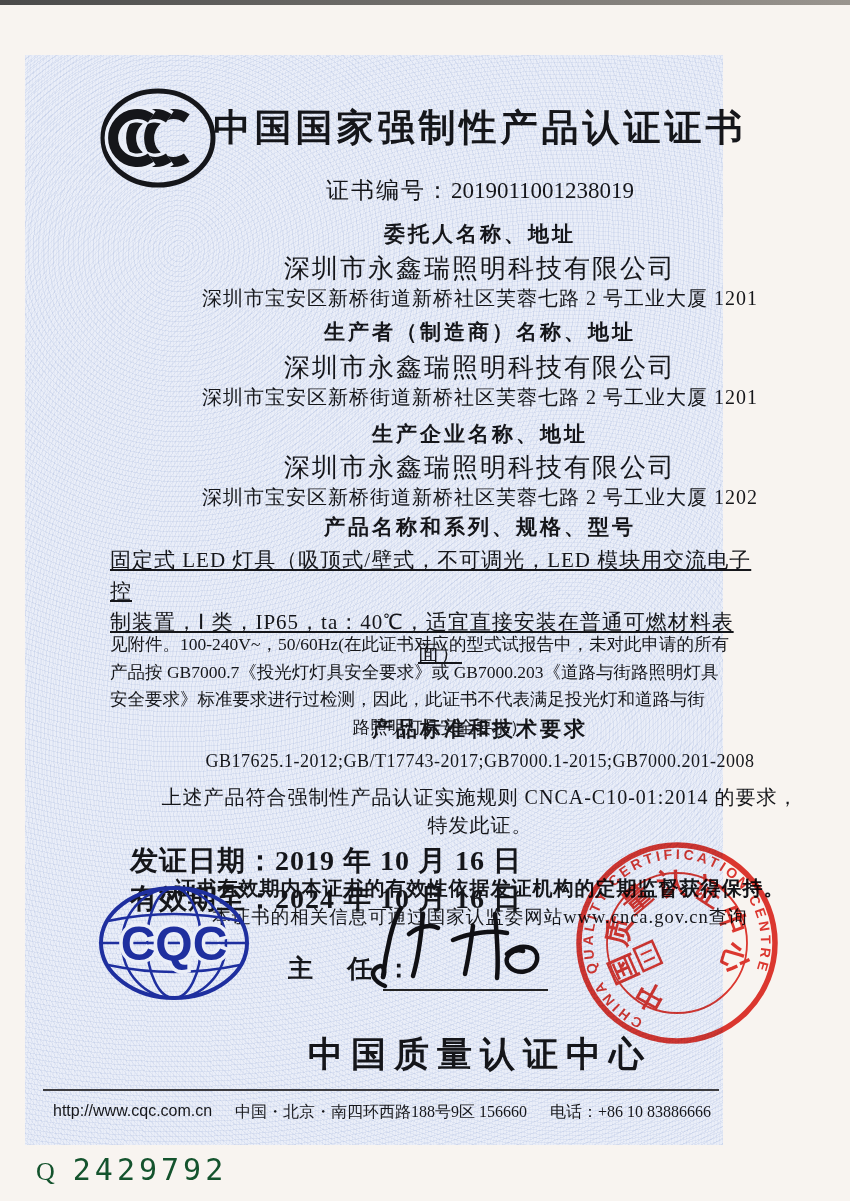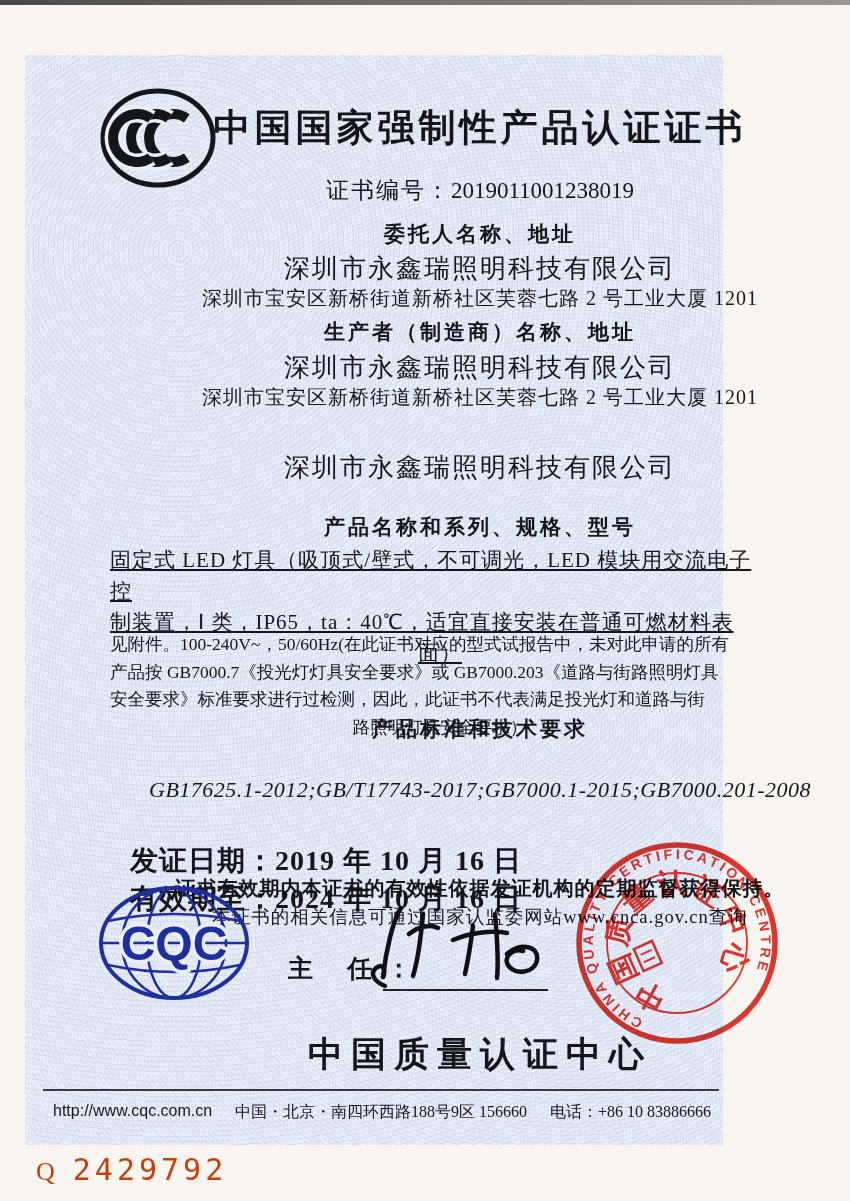--- a/index.html
+++ b/index.html
@@ -30,38 +30,38 @@
   .t-sec{font-size:26px;letter-spacing:2px;}
   .t-addr{font-size:20px;letter-spacing:1px;}
   .s1h{top:166px}.s1c{top:198px}.s1a{top:231px}
   .s2h{top:264px}.s2c{top:297px}.s2a{top:330px}
   .s3h{top:366px}.s3c{top:397px}.s3a{top:430px}
   .ph{top:459px}
   .pdesc{top:490px;font-size:21px;line-height:31px;letter-spacing:1px;text-decoration:underline;}
   .pnote{top:576px;font-size:17.5px;line-height:27.5px;}
   .line-center{text-align:center;}
   .sh{top:661px}
-  .scodes{top:721px;font-size:22px;letter-spacing:.5px;font-style:italic;}
+  .scodes{top:695px;font-size:18px;letter-spacing:.5px;}
   .stmt{top:728px;font-size:20px;line-height:28px;letter-spacing:1px;}
   .dates{position:absolute;left:105px;width:628px;top:787px;display:flex;
     justify-content:flex-end;font-size:28px;font-weight:600;letter-spacing:1px;flex-direction:column;}
   .validity{top:821px;font-size:20px;font-weight:600;letter-spacing:1px;}
   .query{top:851px;font-size:18.5px;letter-spacing:1px;}
   .issuer-name{top:978px;font-size:35px;font-weight:700;letter-spacing:8px;}
   .cqc-logo{position:absolute;left:68px;top:828px;}
   .director{position:absolute;left:263px;top:897px;font-size:25px;font-weight:600;letter-spacing:14px;}
   .sig-line{position:absolute;left:358px;top:934px;width:165px;border-bottom:2px solid #222;}
   .signature{position:absolute;left:330px;top:843px;}
   .stamp{position:absolute;left:542px;top:778px;mix-blend-mode:multiply;opacity:.93;}
   .ccc-logo{position:absolute;left:72px;top:30px;}
   .foot-rule{position:absolute;left:18px;right:4px;top:1034px;border-top:2px solid #3c3c40;}
   .foot-row{position:absolute;left:28px;right:12px;top:1047px;display:flex;
     justify-content:space-between;align-items:flex-start;font-size:16px;}
   .foot-row .site{font-family:"Liberation Sans",sans-serif;font-size:16px;}
-  .serial{position:absolute;left:36px;top:1152px;color:#c2410c;}
+  .serial{position:absolute;left:36px;top:1152px;color:#14532d;}
   .serial .q{font-size:26px;font-family:"Liberation Serif",serif;}
   .serial .num{font-size:30px;font-family:"DejaVu Sans Mono",monospace;letter-spacing:4px;margin-left:14px;}
 </style>
 </head>
 <body>
 
 <div class="scan-edge"></div>
 
 <div class="paper">
 
@@ -80,37 +80,43 @@
   </div>
 
   <div class="blk h-sec s1h">委托人名称、地址</div>
   <div class="blk t-sec s1c">深圳市永鑫瑞照明科技有限公司</div>
   <div class="blk t-addr s1a">深圳市宝安区新桥街道新桥社区芙蓉七路 2 号工业大厦 1201</div>
 
   <div class="blk h-sec s2h">生产者（制造商）名称、地址</div>
   <div class="blk t-sec s2c">深圳市永鑫瑞照明科技有限公司</div>
   <div class="blk t-addr s2a">深圳市宝安区新桥街道新桥社区芙蓉七路 2 号工业大厦 1201</div>
 
+  <div class="blk h-sec s3h">生产企业名称、地址</div>
   <div class="blk t-sec s3c">深圳市永鑫瑞照明科技有限公司</div>
+  <div class="blk t-addr s3a">深圳市宝安区新桥街道新桥社区芙蓉七路 2 号工业大厦 1202</div>
 
   <div class="blk h-sec ph">产品名称和系列、规格、型号</div>
   <div class="para pdesc">
     <div>固定式 LED 灯具（吸顶式/壁式，不可调光，LED 模块用交流电子控</div>
     <div>制装置，Ⅰ 类，IP65，ta：40℃，适宜直接安装在普通可燃材料表</div>
     <div class="line-center">面）</div>
   </div>
   <div class="para pnote">
     <div>见附件。100-240V~，50/60Hz(在此证书对应的型式试报告中，未对此申请的所有</div>
     <div>产品按 GB7000.7《投光灯灯具安全要求》或 GB7000.203《道路与街路照明灯具</div>
     <div>安全要求》标准要求进行过检测，因此，此证书不代表满足投光灯和道路与街</div>
     <div class="line-center">路照明灯具安全要求）</div>
   </div>
 
   <div class="blk h-sec sh">产品标准和技术要求</div>
   <div class="blk scodes">GB17625.1-2012;GB/T17743-2017;GB7000.1-2015;GB7000.201-2008</div>
+  <div class="blk stmt">
+    <div>上述产品符合强制性产品认证实施规则 CNCA-C10-01:2014 的要求，</div>
+    <div>特发此证。</div>
+  </div>
 
   <div class="dates">
     <span>发证日期：2019 年 10 月 16 日</span>
     <span>有效期至：2024 年 10 月 16 日</span>
   </div>
 
   <div class="blk validity">证书有效期内本证书的有效性依据发证机构的定期监督获得保持。</div>
   <div class="blk query">本证书的相关信息可通过国家认监委网站www.cnca.gov.cn查询</div>
 
   <svg class="cqc-logo" width="162" height="122" viewBox="0 0 162 122">

